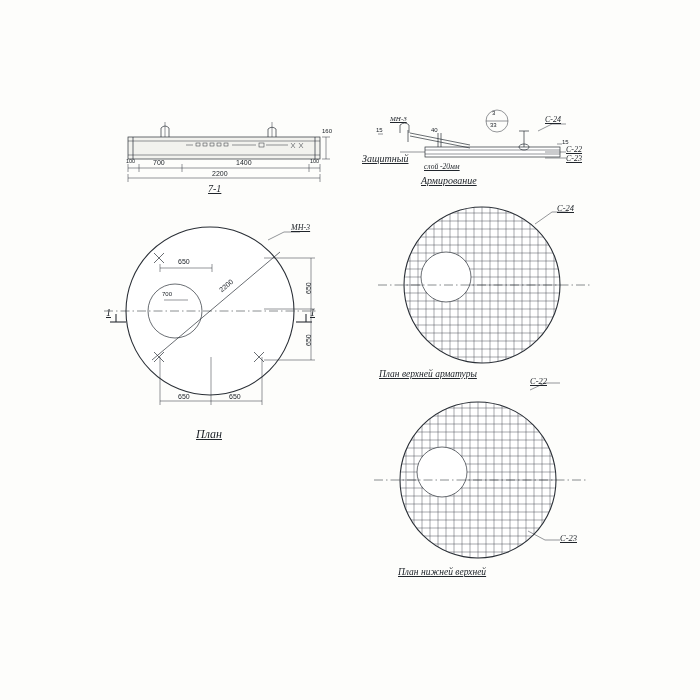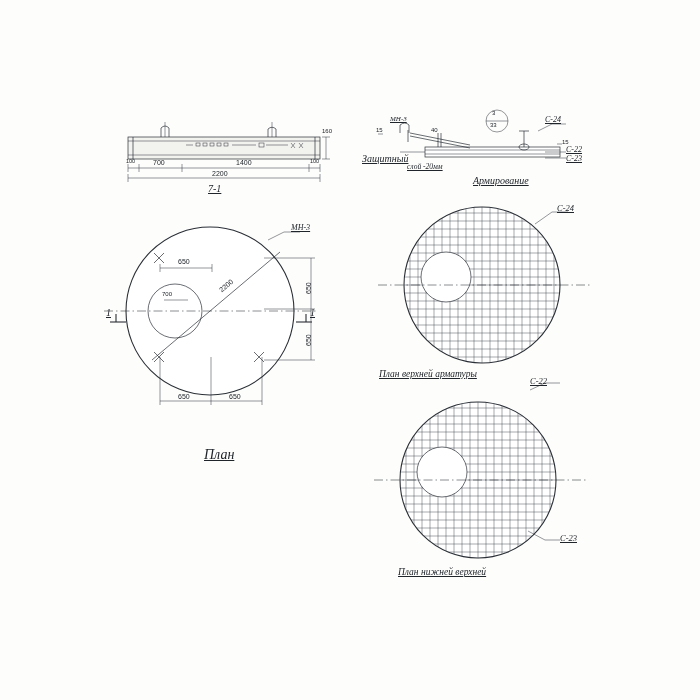--- a/index.html
+++ b/index.html
@@ -191,22 +191,22 @@
   <div class="lbl tiny" style="left:390px; top:116px; font-size:7px;">МН-3</div>
   <div class="dim tiny" style="left:376px; top:127px;">15</div>
   <div class="dim tiny" style="left:431px; top:127px;">40</div>
   <div class="dim tiny" style="left:562px; top:139px;">15</div>
   <div class="dim tiny" style="left:492px; top:110px;">3</div>
   <div class="dim tiny" style="left:490px; top:122px;">33</div>
   <div class="lbl" style="left:545px; top:116px; font-size:8px;">С-24</div>
   <div class="lbl" style="left:566px; top:146px; font-size:8px;">С-22</div>
   <div class="lbl" style="left:566px; top:155px; font-size:8px;">С-23</div>
   <div class="lbl" style="left:362px; top:154px; font-size:10px;">Защитный</div>
-  <div class="lbl" style="left:362px; top:163px; font-size:7.5px;padding-left:45px;">слой -20мм</div>
-  <div class="lbl cap" style="left:473px; top:176px;">Армирование</div>
+  <div class="lbl" style="left:379px; top:163px; font-size:7.5px;padding-left:45px;">слой -20мм</div>
+  <div class="lbl cap" style="left:421px; top:176px;">Армирование</div>
 
   <svg width="700" height="700">
 
     <circle class="ln med white" cx="210" cy="311" r="84"></circle>
 
     <circle class="ln thin white" cx="175" cy="311" r="27"></circle>
 
     <line class="ln thin" x1="152" y1="360" x2="280" y2="252"></line>
 
     <g class="ln thin">
@@ -247,21 +247,21 @@
   <div class="lbl" style="left:291px; top:224px; font-size:8px;">МН-3</div>
   <div class="dim" style="left:178px; top:258px;">650</div>
   <div class="dim" style="left:162px; top:291px; font-size:6px;">700</div>
   <div class="dim rotd" style="left:218px; top:288px;">2200</div>
   <div class="dim rot90" style="left:305px; top:294px;">650</div>
   <div class="dim rot90" style="left:305px; top:346px;">650</div>
   <div class="dim" style="left:178px; top:393px;">650</div>
   <div class="dim" style="left:229px; top:393px;">650</div>
   <div class="lbl" style="left:106px; top:308px; font-size:10px;">1</div>
   <div class="lbl" style="left:310px; top:308px; font-size:10px;">1</div>
-  <div class="lbl cap" style="left:204px; top:428px; font-size:14px;margin-top:20px;">План</div>
+  <div class="lbl cap" style="left:196px; top:428px; font-size:12px;">План</div>
 
   <svg width="700" height="700">
     <defs>
       <clipPath id="clipTop">
         <circle cx="482" cy="285" r="78"></circle>
       </clipPath>
       <clipPath id="clipBottom">
         <circle cx="478" cy="480" r="78"></circle>
       </clipPath>
     </defs>

